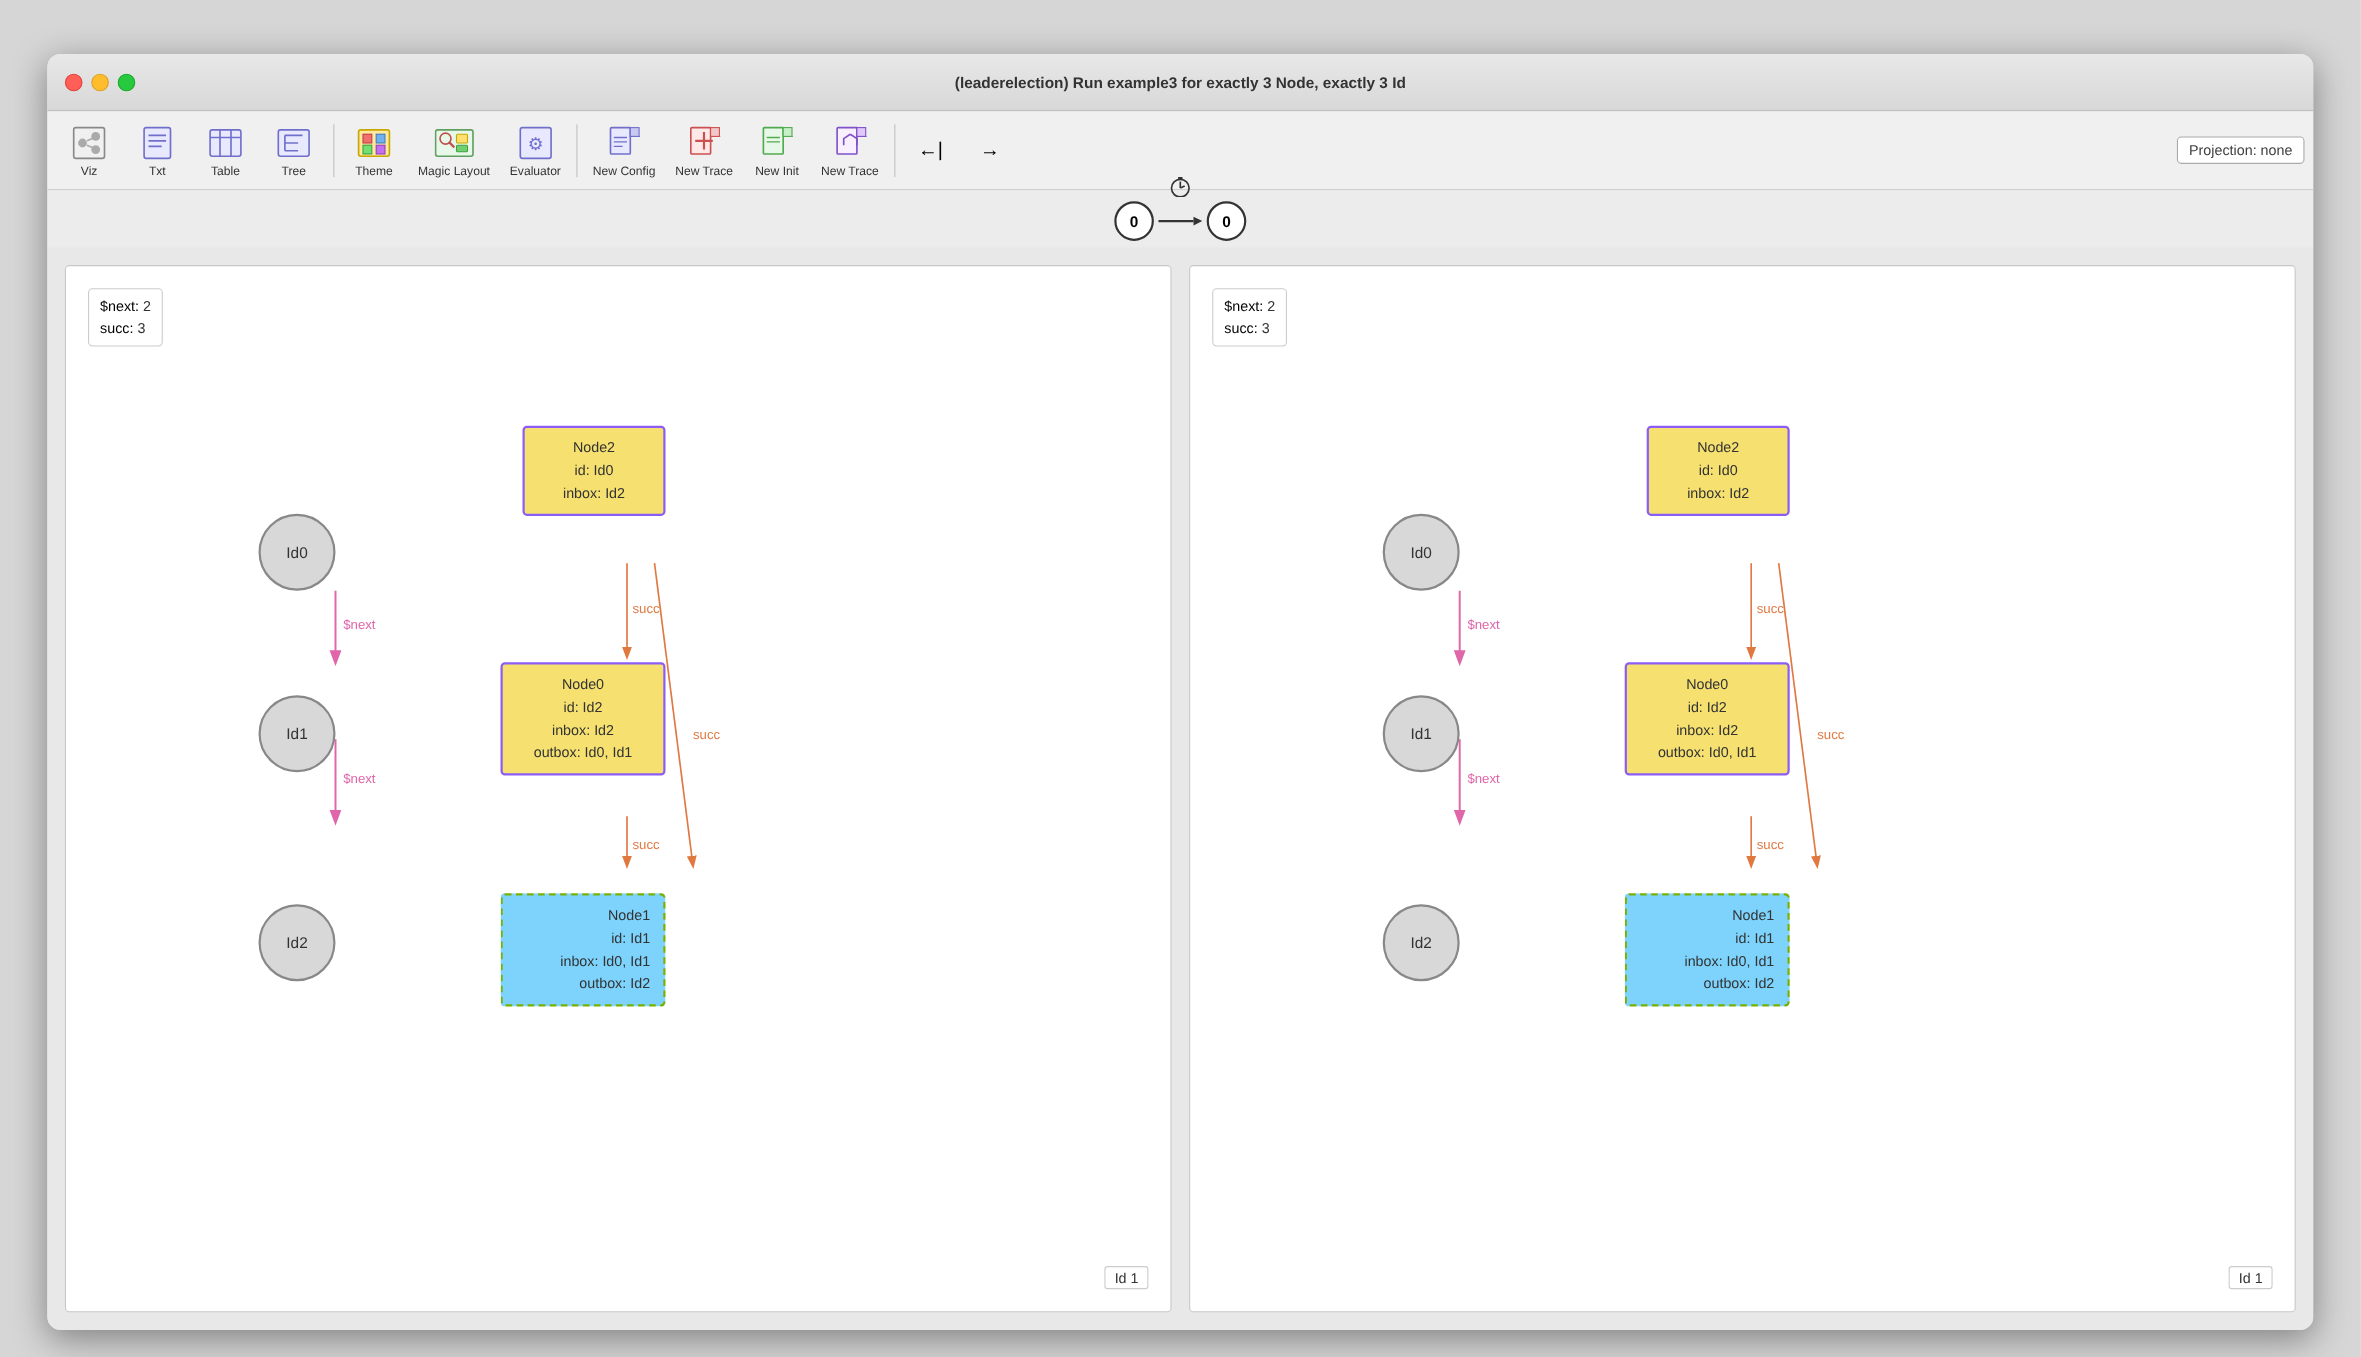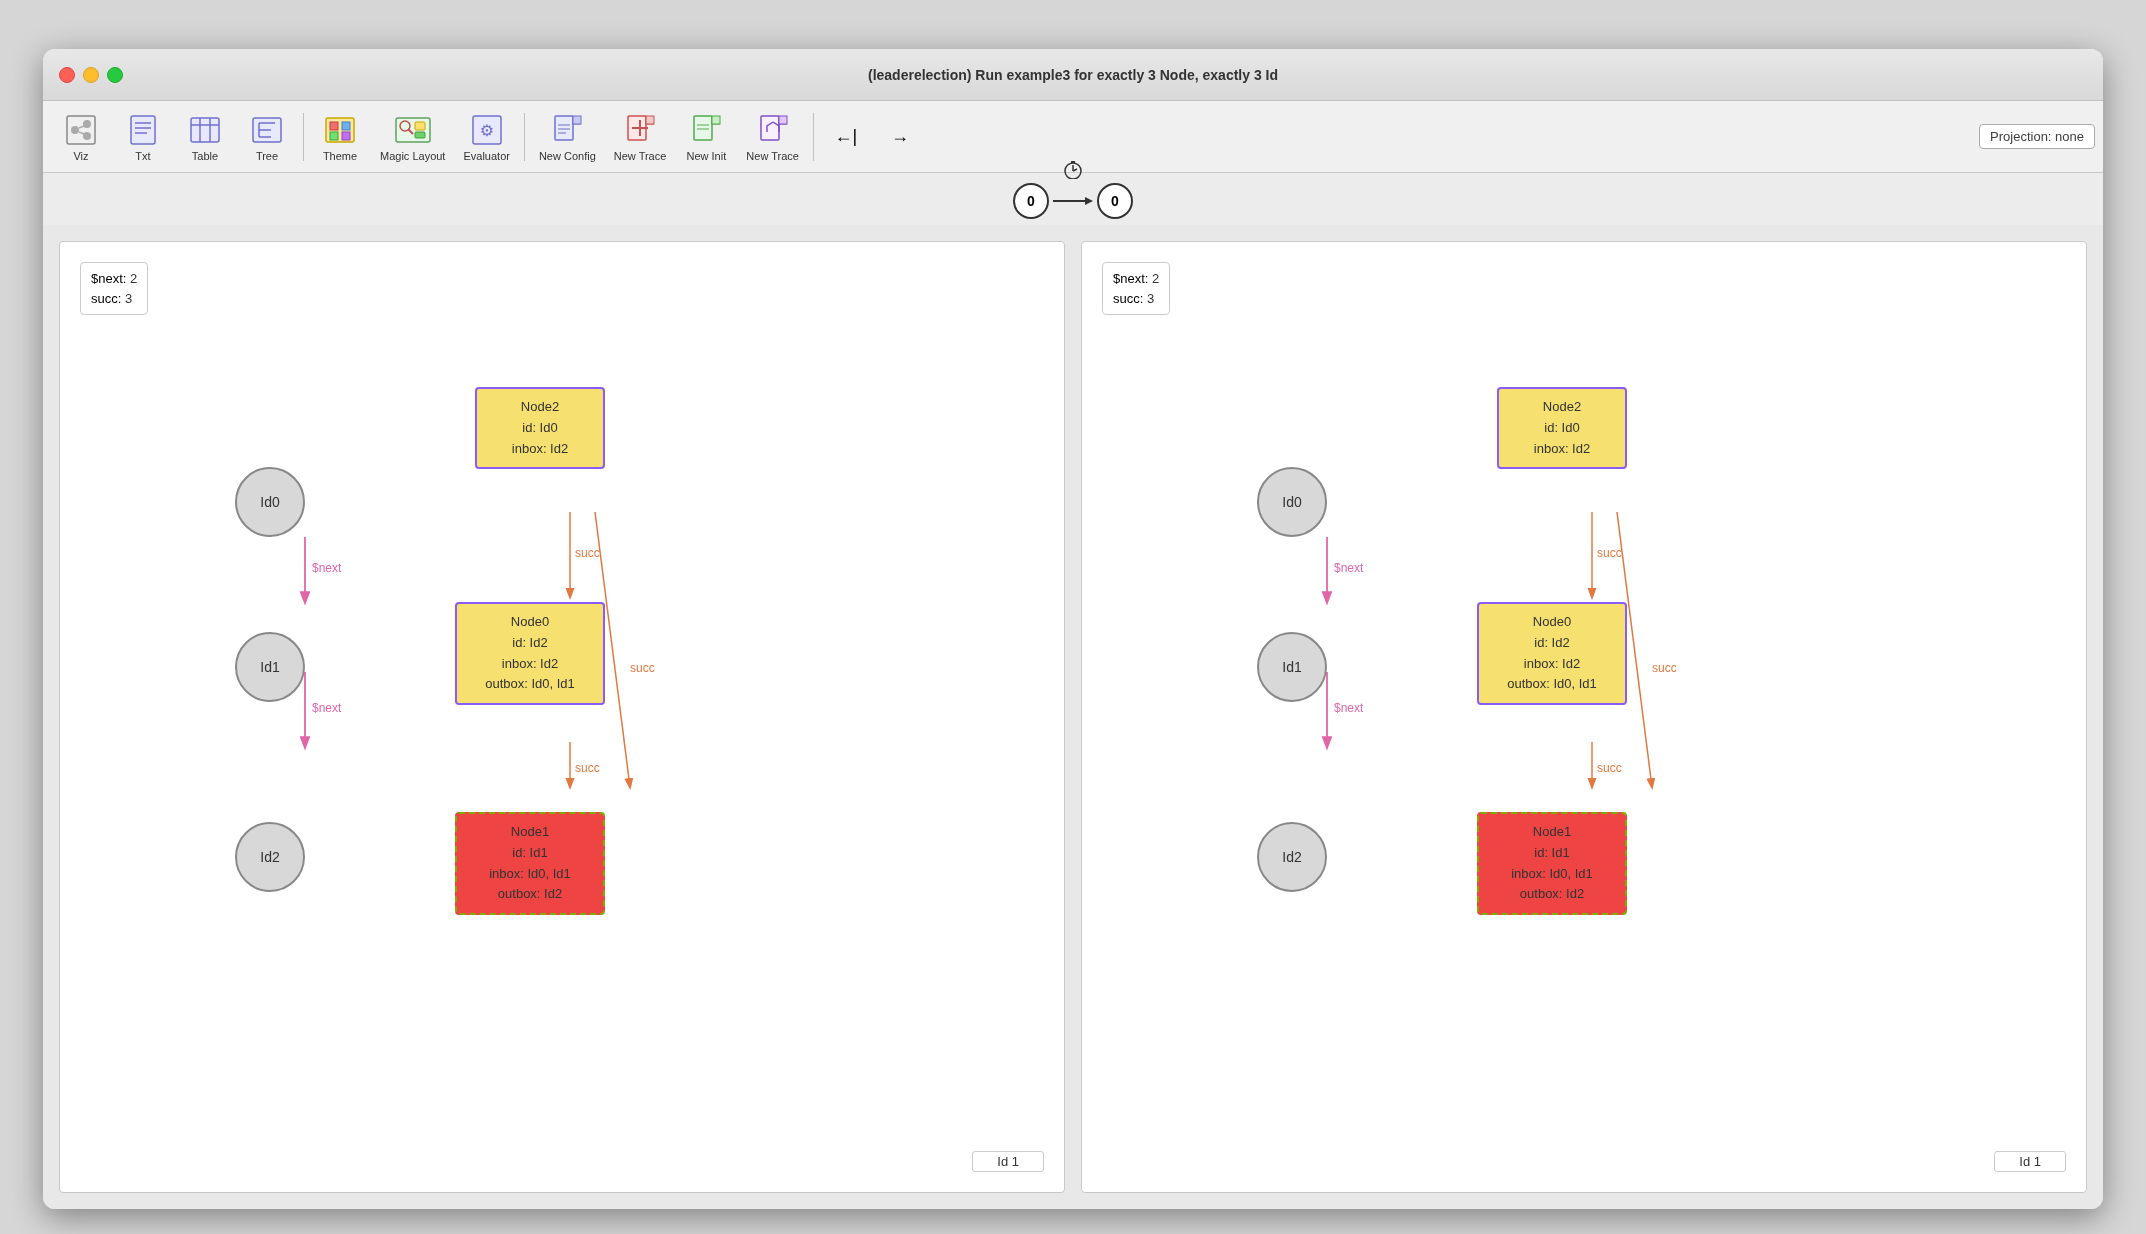--- a/index.html
+++ b/index.html
@@ -177,38 +177,39 @@
       background: #f5e070;
       border: 2px solid #8b5cf6;
       border-radius: 4px;
       padding: 8px 12px;
       font-size: 13px;
       line-height: 1.6;
       color: #333;
       text-align: center;
     }
     .node-box.green-highlight {
-      background: #ef4444;
+      background: #7dd3fc;
       border: 2.5px dashed #7ab000;
+      text-align: right;
     }
     
     .arrows-svg {
       position: absolute;
       top: 0; left: 0;
       width: 100%; height: 100%;
       pointer-events: none;
     }
     
     .id-label {
       position: absolute;
       font-size: 13px;
       color: #333;
       background: white;
       border: 1px solid #ccc;
-      padding: 2px 24px;
+      padding: 2px 8px;
       border-radius: 3px;
     }
   </style>
 </head>
 <body>
 
 <div class="window">
 
   <div class="titlebar">
     <div class="traffic-lights">

